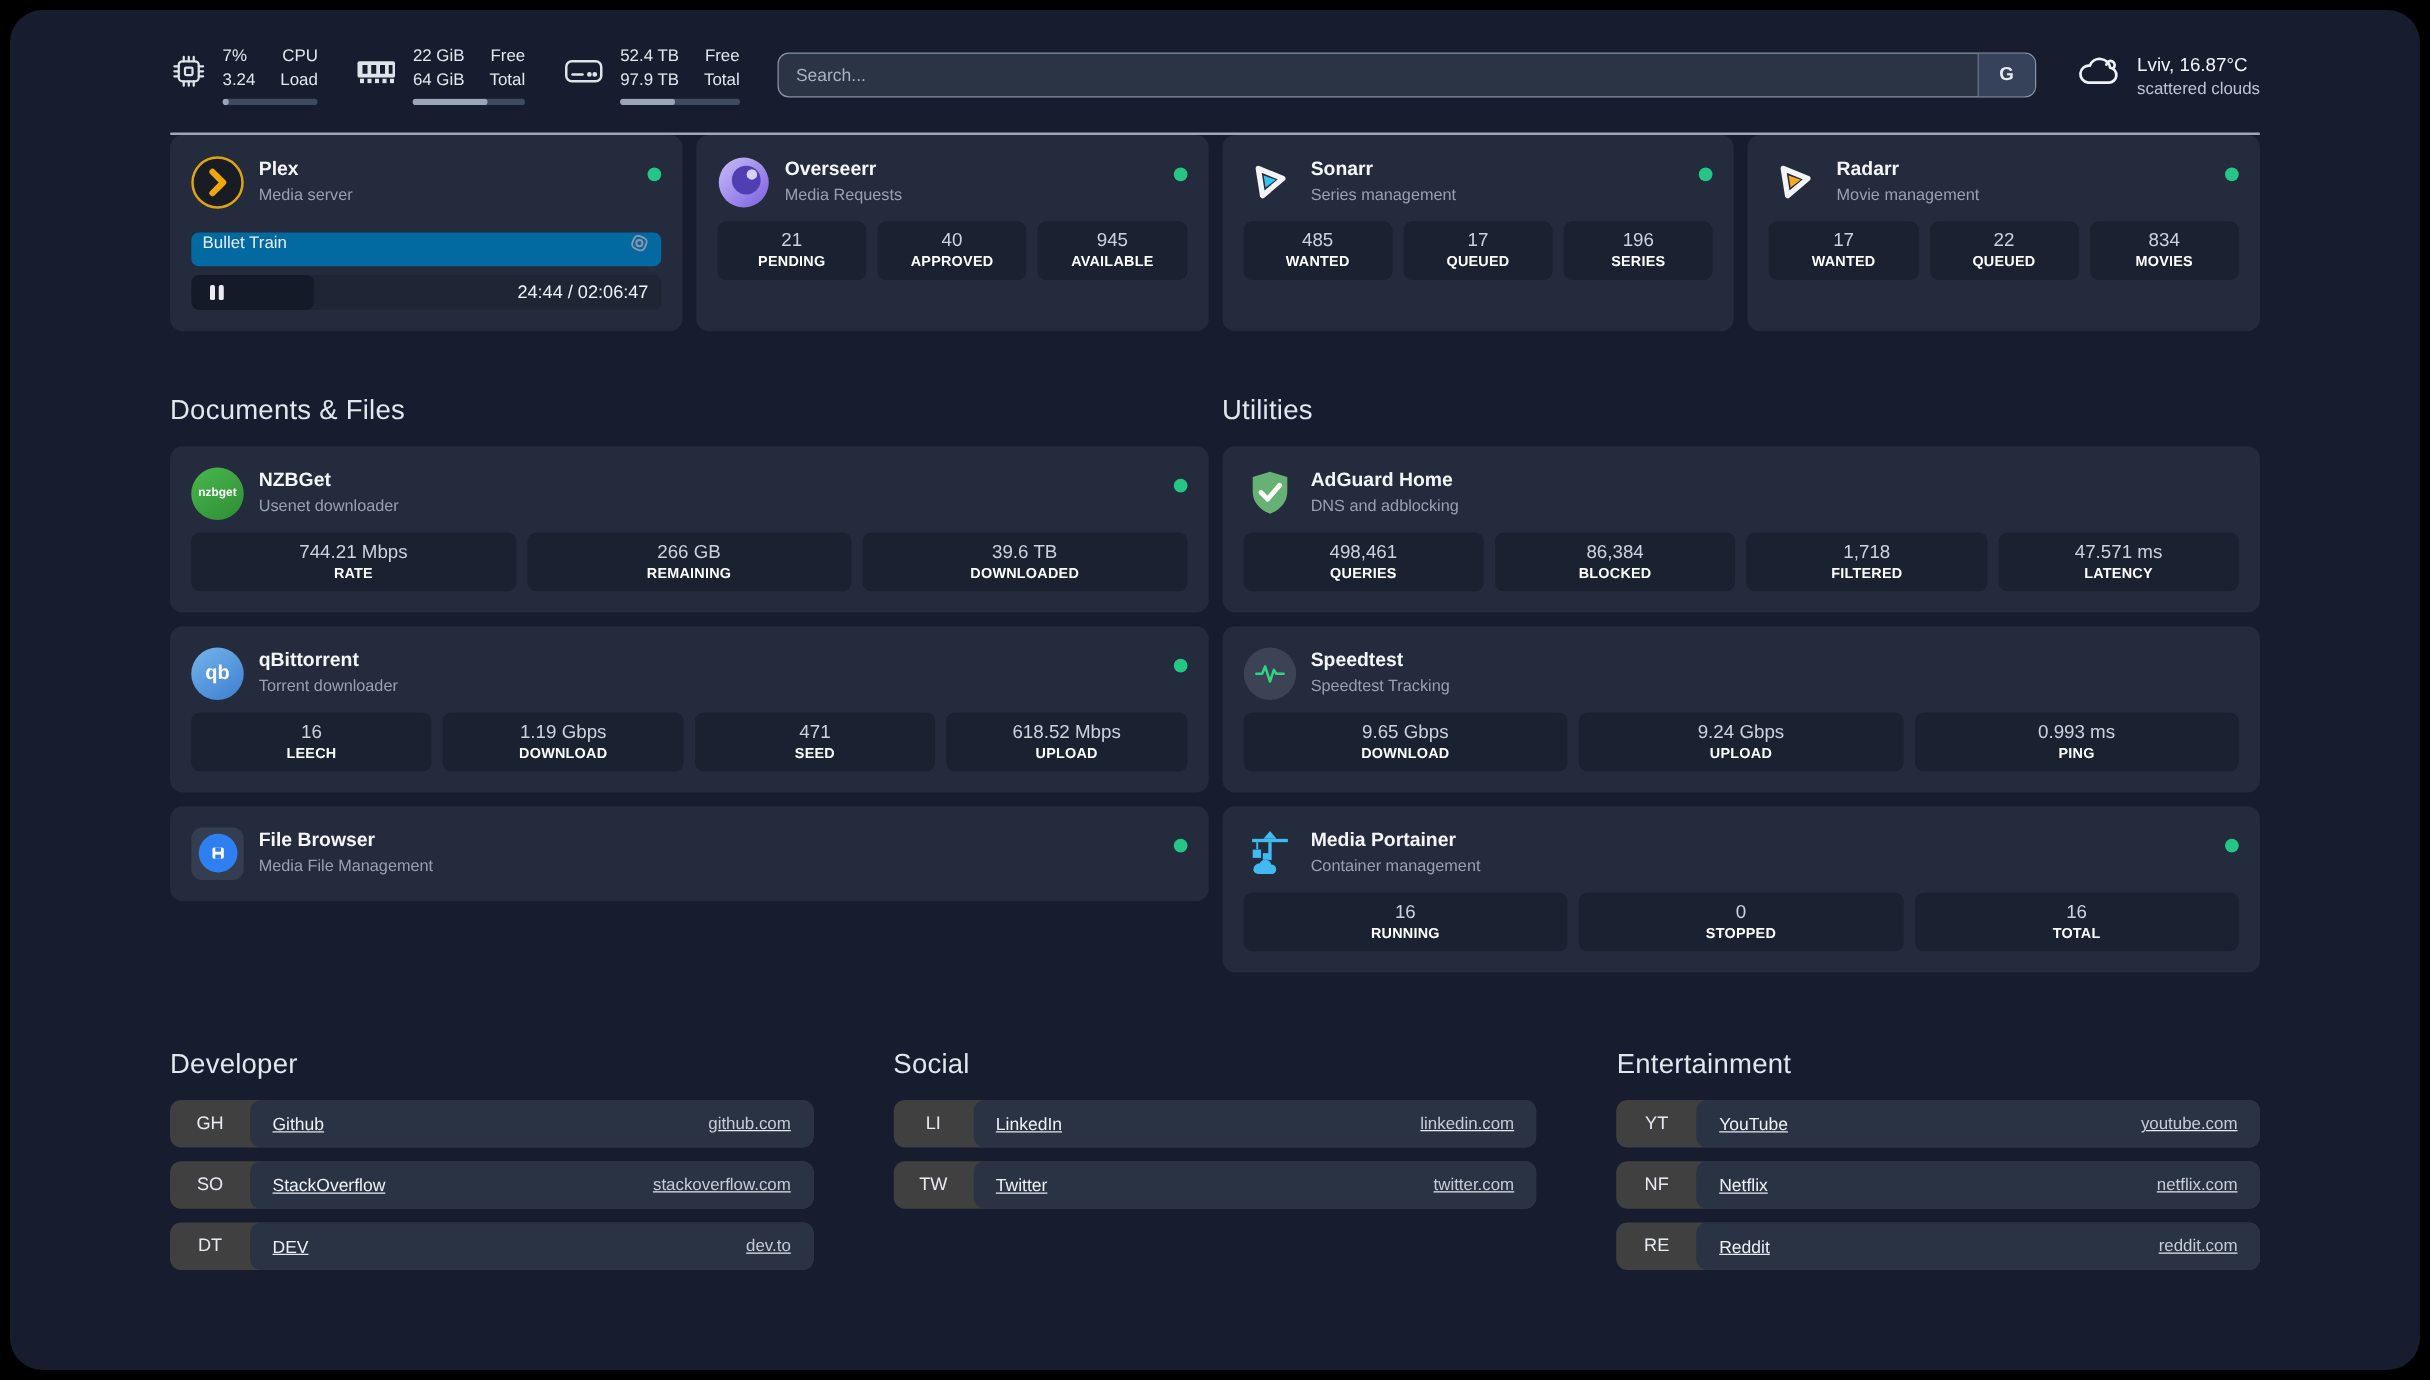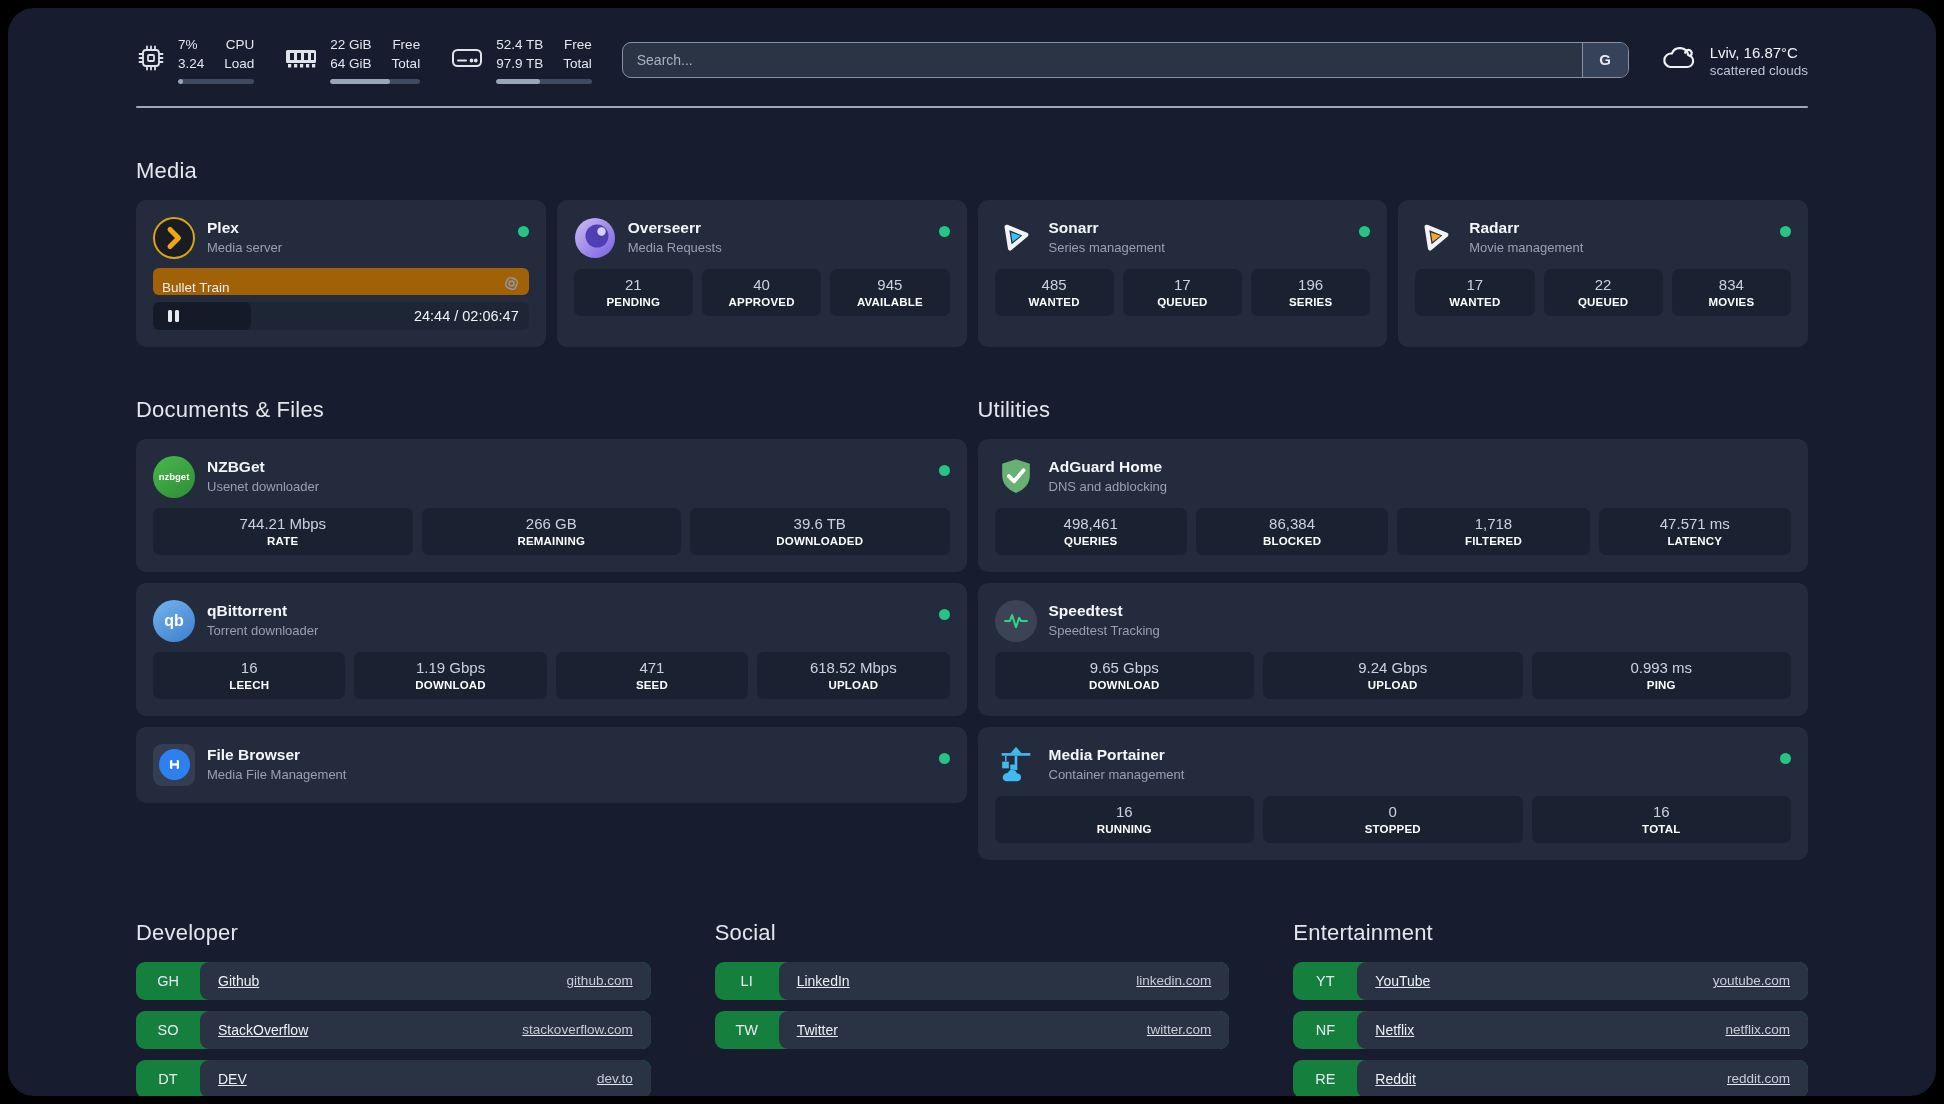--- a/index.html
+++ b/index.html
@@ -46,41 +46,41 @@
   .app-meta { padding-top:2px; }
   .app-name { font-size:15.5px; font-weight:600; color:#f4f6f9; }
   .app-desc { font-size:13px; color:#97a1b2; margin-top:3px; }
   .dot { width:11px; height:11px; border-radius:50%; background:var(--status); margin-left:auto; margin-top:9px; flex:none; }
   .stats { display:flex; gap:9px; margin-top:10px; }
   .stat { flex:1; background:#1a2232; border-radius:7px; text-align:center; padding:7px 4px 8px; }
   .stat-v { font-size:15px; color:#ccd2dd; }
   .stat-l { font-size:11.5px; font-weight:700; color:#fff; margin-top:3px; letter-spacing:.2px; }
 
   
-  .np-title { margin-top:9px; height:27px; background:#a16207; border-radius:6px; padding:0 9px;
-      display:flex; align-items:flex-end; justify-content:space-between; font-size:13.5px; color:#e9edf3; }
+  .np-title { margin-top:19px; height:27px; background:#0369a1; border-radius:6px; padding:0 9px;
+      display:flex; align-items:flex-start; justify-content:space-between; font-size:13.5px; color:#e9edf3; }
   .np-progress { position:relative; margin-top:7px; height:28px; background:#1e2636; border-radius:6px;
       overflow:hidden; display:flex; align-items:center; }
   .np-fill { position:absolute; left:0; top:0; bottom:0; background:#141a28; border-radius:6px; }
   .pause-btn { position:relative; z-index:1; display:flex; gap:3.5px; margin-left:11px; background:none; border:none; cursor:pointer; padding:4px; }
   .pause-btn i { display:block; width:3.5px; height:12px; background:#e8ecf2; border-radius:1.5px; }
   .np-time { position:relative; z-index:1; margin-left:auto; margin-right:10px; font-size:14.5px; color:#f0f3f7; }
 
   
   .plex-badge { background:#191d23; border:2.5px solid #dda312; }
   .nzb-badge  { background:linear-gradient(145deg,#49b84e,#2e8d34); color:#fff; font-size:9.5px; font-weight:700; }
   .qb-badge   { background:linear-gradient(145deg,#74b4eb,#3d7ed0); color:#fff; font-size:16px; font-weight:700; }
   .fb-wrap    { background:#343e50; border-radius:9px; }
   .fb-badge   { width:31px; height:31px; background:#2e7ff0; border-radius:50%; display:flex; align-items:center; justify-content:center; }
   .st-badge   { background:#3c4354; }
 
   
   .cols3 { display:grid; grid-template-columns:repeat(3,1fr); gap:64px; align-items:start; margin-top:14px; }
   .cols3 .section-title { margin-top:46px; }
-  .bm-row { display:flex; height:38px; border-radius:9px; background:#15803d; margin-bottom:11px; overflow:hidden; cursor:pointer; }
+  .bm-row { display:flex; height:38px; border-radius:9px; background:#404040; margin-bottom:11px; overflow:hidden; cursor:pointer; }
   .bm-abbr { width:64px; flex:none; display:flex; align-items:center; justify-content:center; font-size:14.5px; color:#e8ecf2; }
   .bm-main { flex:1; background:#2a3343; border-radius:9px; display:flex; align-items:center; justify-content:space-between; padding:0 18px;text-decoration:underline; }
   .bm-name { font-size:14px; color:#eef1f6; }
   .bm-url { font-size:13.5px; color:#c6ccd8; }
 </style>
 </head>
 <body>
 
 <div class="page">
 
@@ -185,21 +185,20 @@
       </span>
       <div>
         <div class="w-line1">Lviv, 16.87°C</div>
         <div class="w-line2">scattered clouds</div>
       </div>
     </div>
   </div>
 
   <div class="divider"></div>
 
-  <h2 class="section-title">Media</h2>
   <div class="grid4">
 
     <div class="card">
       <div class="card-head">
         <span class="app-icon round plex-badge">
           <svg width="26" height="26" viewBox="0 0 26 26" fill="none">
               <path d="M9 4.5 L17.5 13 L9 21.5" stroke="#eca80c" stroke-width="5" stroke-linecap="round" stroke-linejoin="round"></path>
             </svg>
         </span>
         <div class="app-meta">

